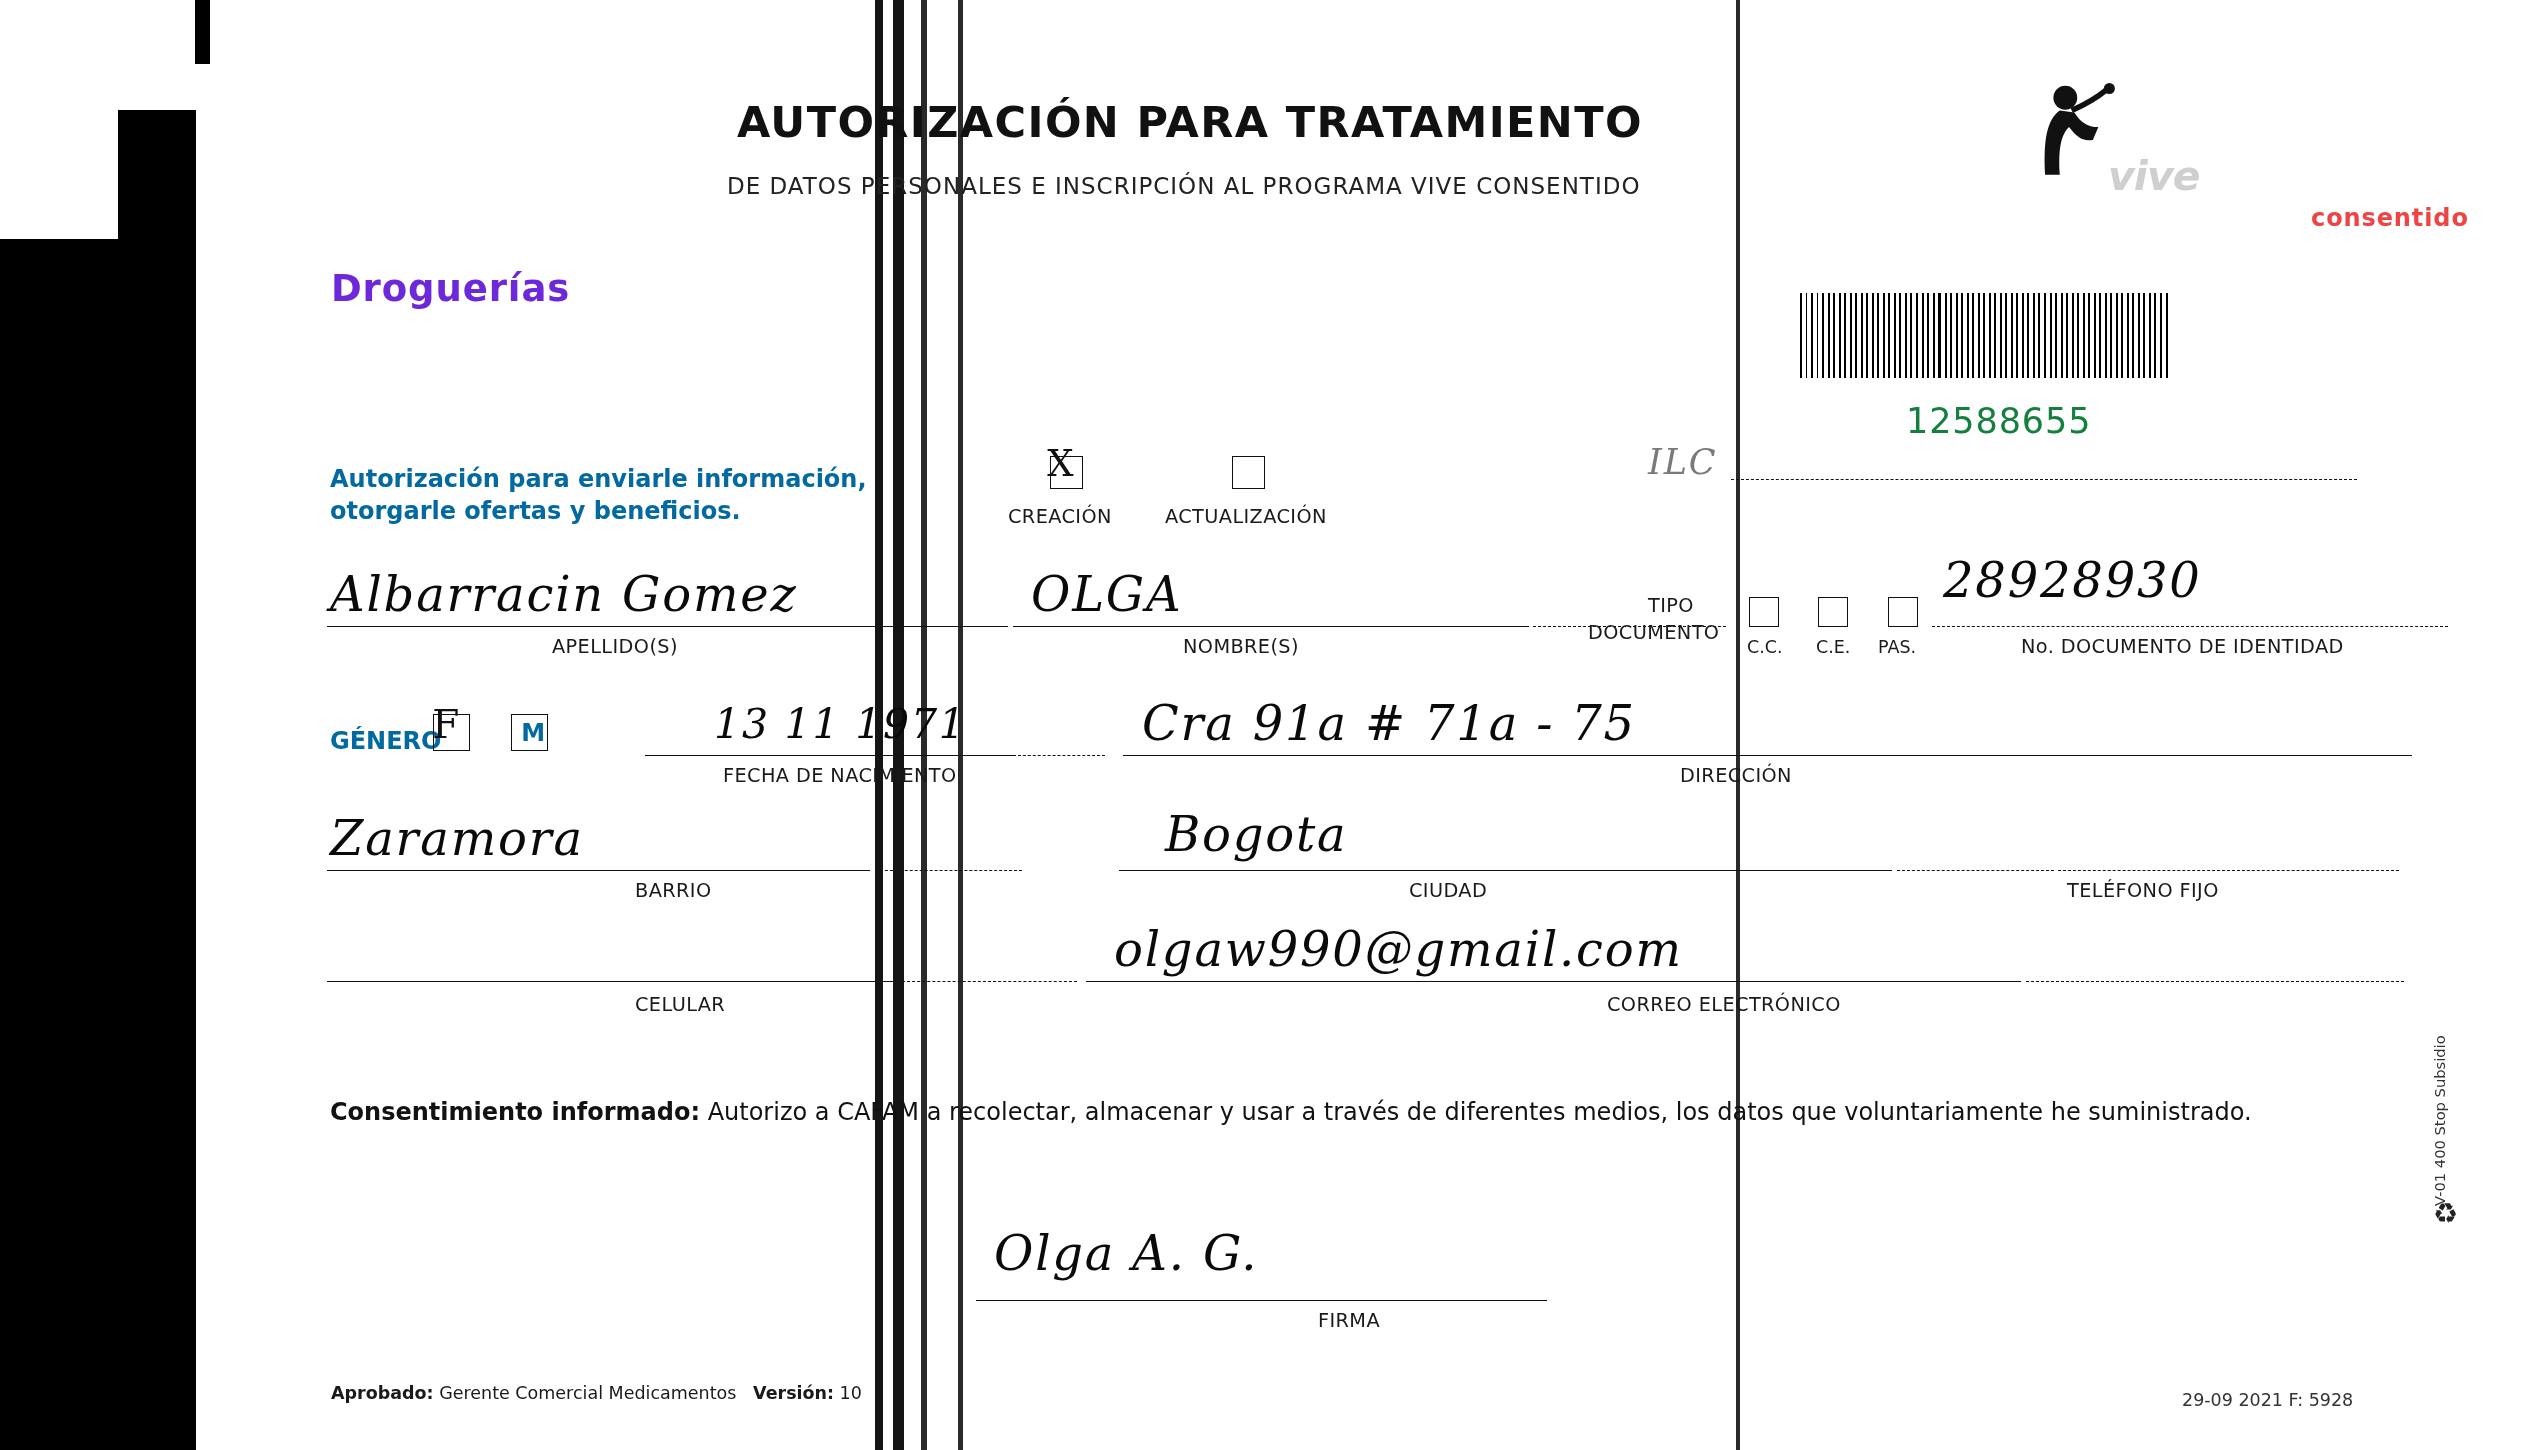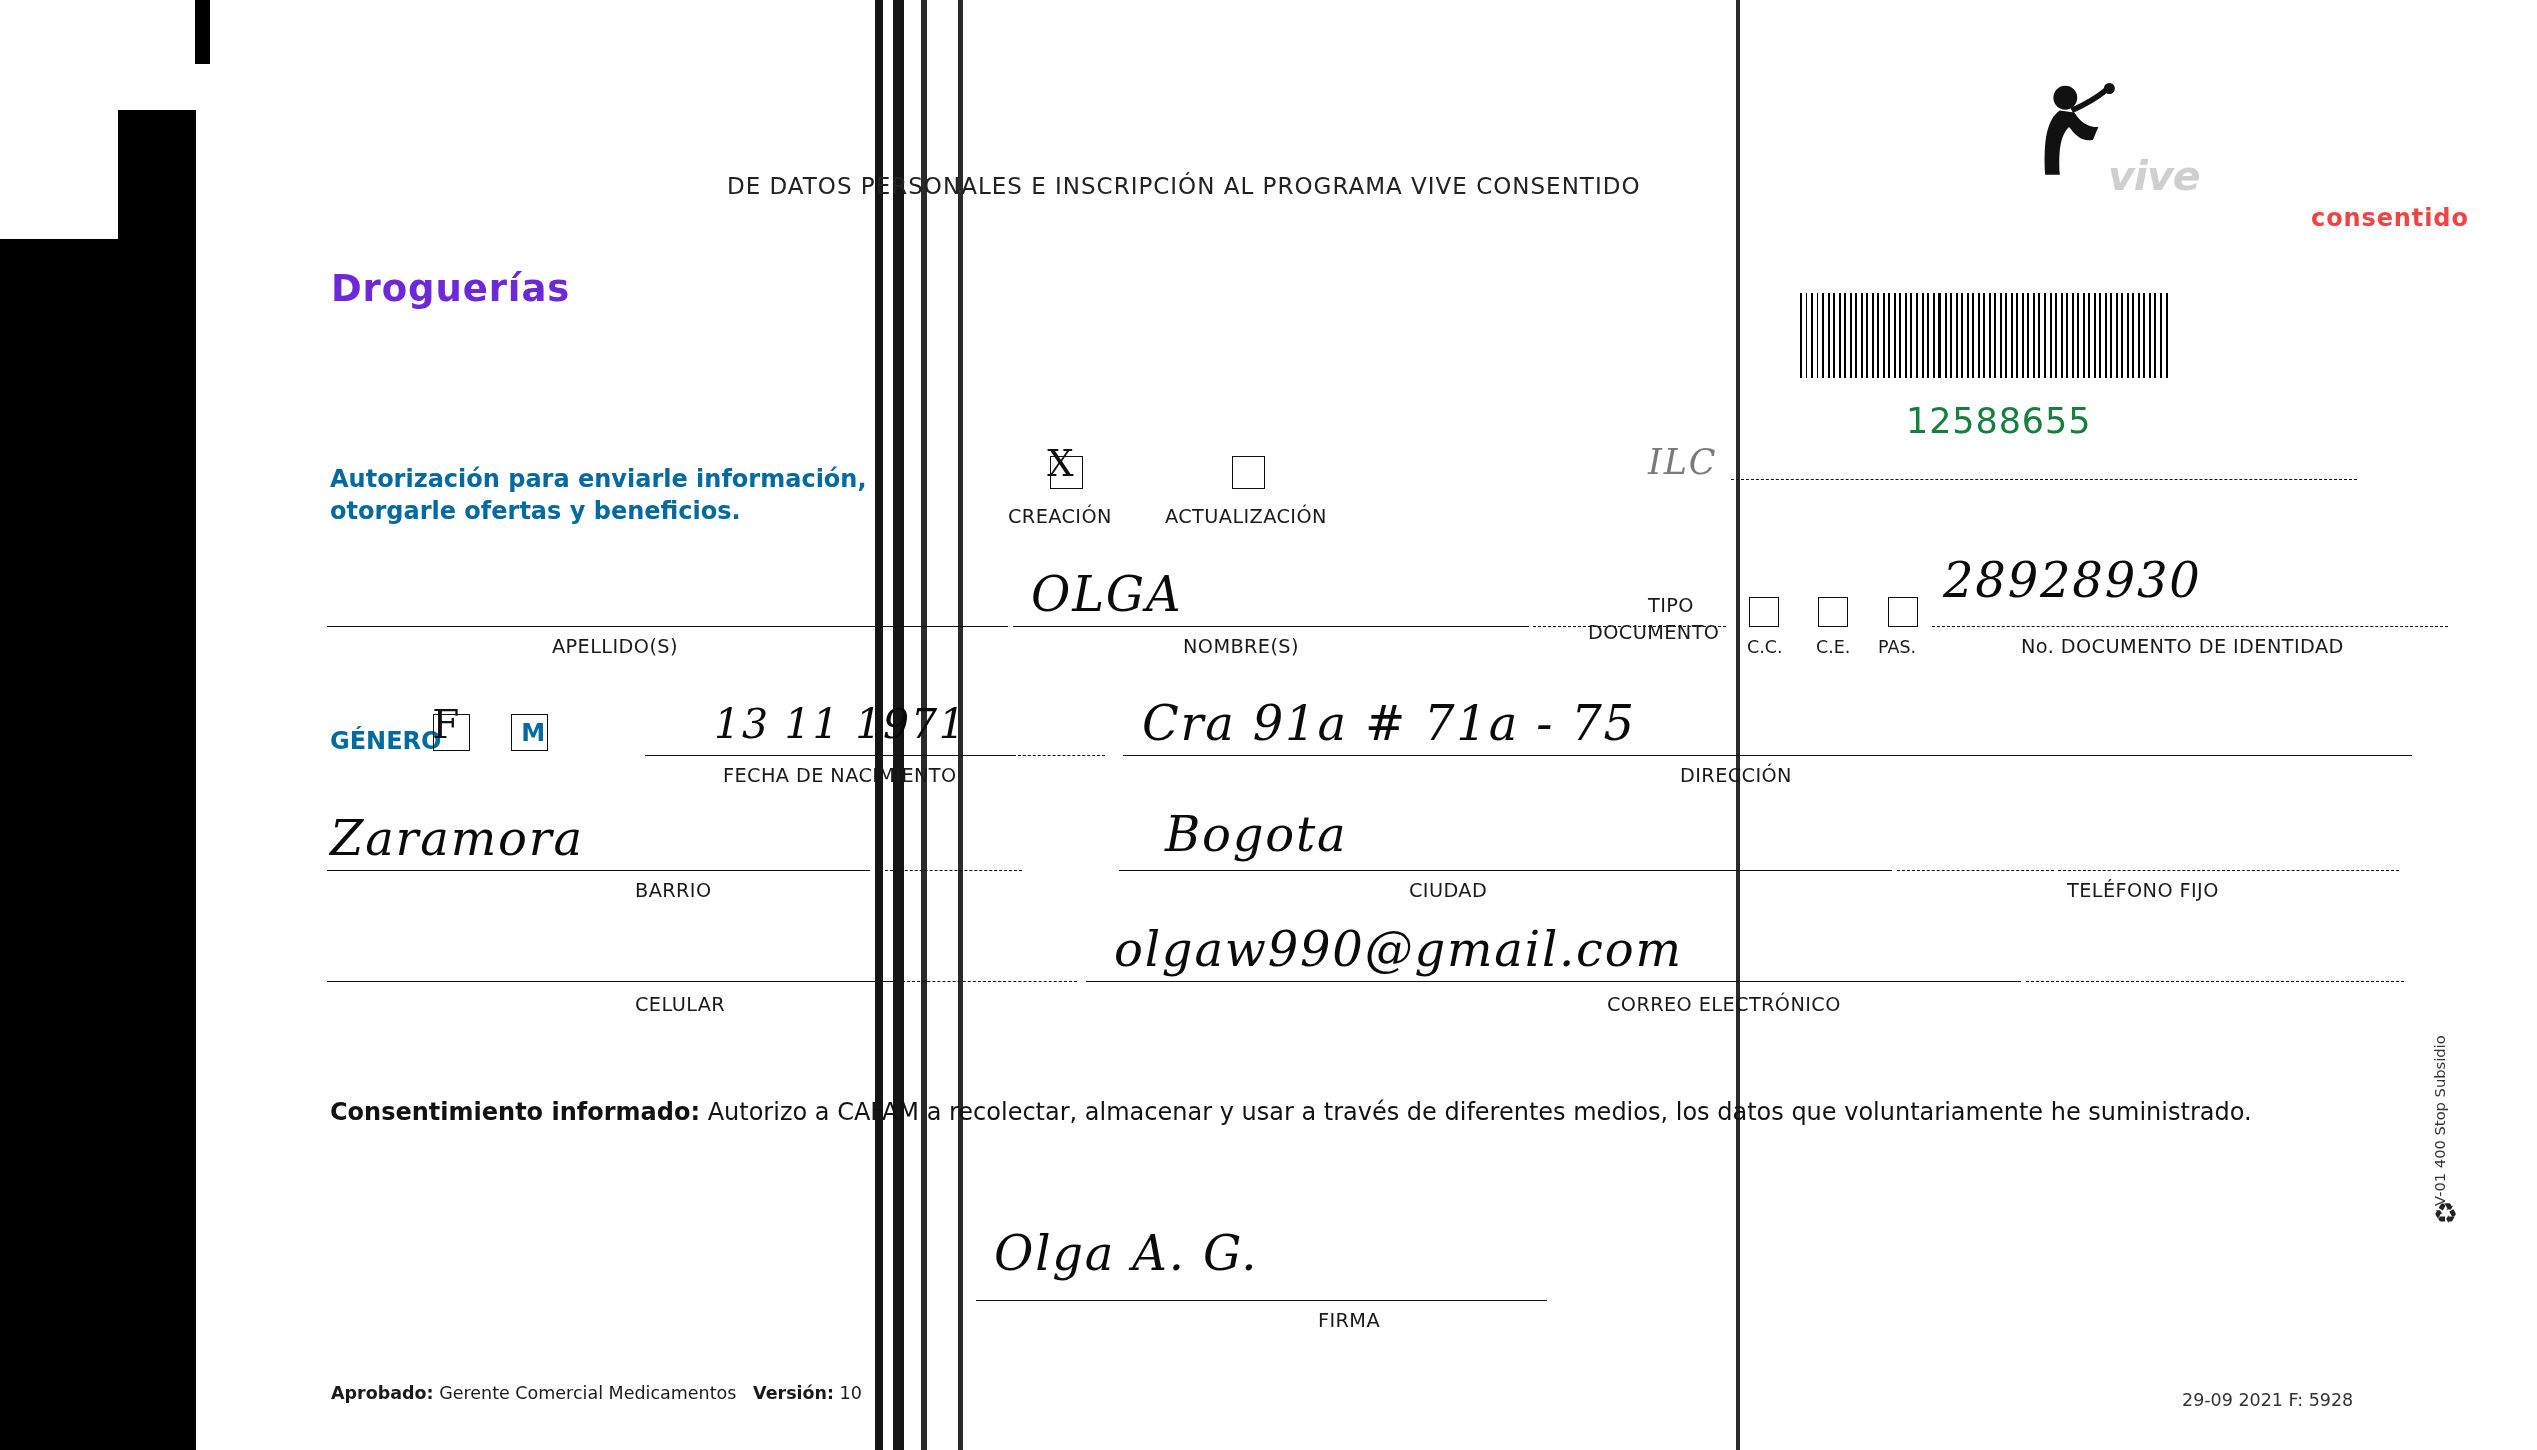--- a/index.html
+++ b/index.html
@@ -262,20 +262,21 @@
   <div class="scan-black" style="left:195px;top:0;width:14.7px;height:64px;"></div>
 
   <div class="scan-line" style="left:875px;top:0;width:8.3px;height:1450px;"></div>
   <div class="scan-line" style="left:893px;top:0;width:11px;height:1450px;"></div>
   <div class="scan-line thin" style="left:921px;top:0;width:5.5px;height:1450px;"></div>
   <div class="scan-line thin" style="left:958px;top:0;width:4.6px;height:1450px;"></div>
   <div class="scan-line thin" style="left:1736px;top:0;width:3.7px;height:1450px;"></div>
 
   <div class="logo-sub">Droguerías</div>
 
+  <div class="title-main">AUTORIZACIÓN PARA TRATAMIENTO</div>
   <div class="title-sub">DE DATOS PERSONALES E INSCRIPCIÓN AL PROGRAMA VIVE CONSENTIDO</div>
 
   <div class="vive-mark">
     <svg width="230" height="101" viewBox="0 0 250 110">
       <circle cx="48" cy="16" r="13" fill="#111"></circle>
       <path d="M42 30 C28 40 24 62 26 100 L42 100 C40 70 44 56 52 48 C60 58 66 64 78 62 L84 48 C72 48 64 42 58 32 Z" fill="#111"></path>
       <path d="M55 30 C68 24 80 18 92 8" stroke="#111" stroke-width="6" fill="none"></path>
       <circle cx="96" cy="6" r="6" fill="#111"></circle>
     </svg>
   </div>
@@ -362,20 +363,21 @@
   <div class="lbl" style="left:1008px;top:505px;">CREACIÓN</div>
 
   <div class="cbox" style="left:1232px;top:456px;width:33px;height:33px;">
     <span class="x"></span>
   </div>
   <div class="lbl" style="left:1165px;top:505px;">ACTUALIZACIÓN</div>
 
   <div class="hand hand-sm" style="left:1648px;top:442px;color:#7a7a7a;">ILC</div>
   <div class="rule-dash" style="left:1731px;top:479px;width:626px;"></div>
 
+  <div class="hand hand-lg" style="left:330px;top:566px;">Albarracin Gomez</div>
   <div class="rule" style="left:327px;top:626px;width:681px;"></div>
   <div class="lbl" style="left:552px;top:635px;">APELLIDO(S)</div>
 
   <div class="hand hand-lg" style="left:1031px;top:566px;">OLGA</div>
   <div class="rule" style="left:1013px;top:626px;width:516px;"></div>
   <div class="rule-dash" style="left:1533px;top:626px;width:193px;"></div>
   <div class="lbl" style="left:1183px;top:635px;">NOMBRE(S)</div>
 
   <div class="lbl" style="left:1648px;top:594px;">TIPO</div>
   <div class="lbl" style="left:1588px;top:621px;">DOCUMENTO</div>

